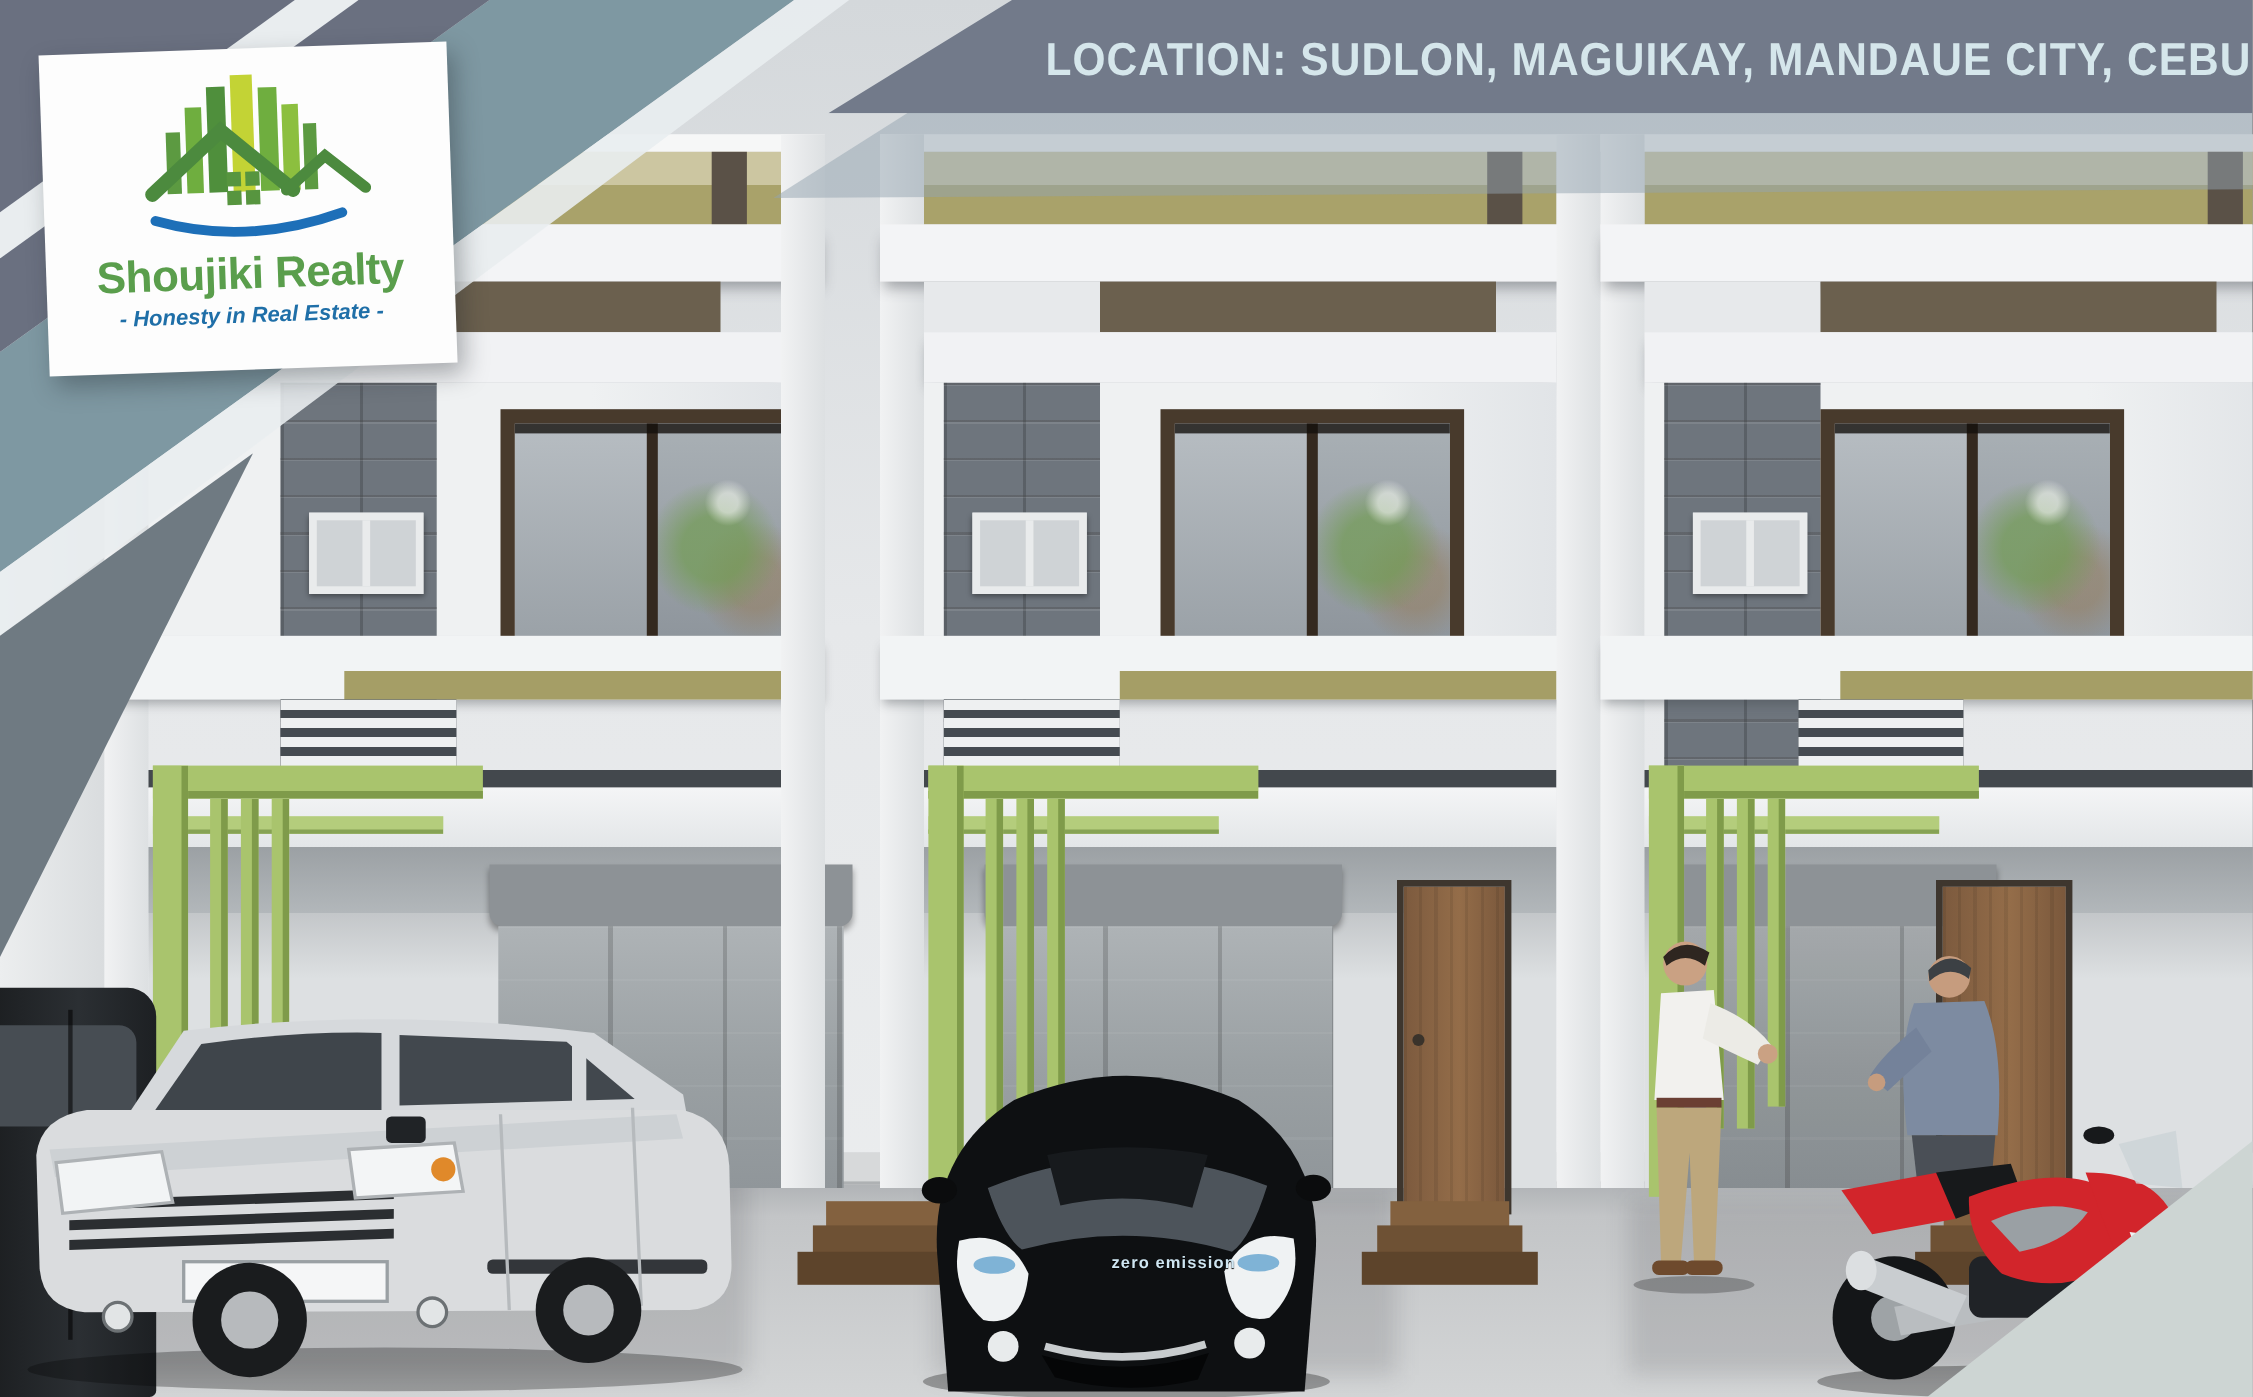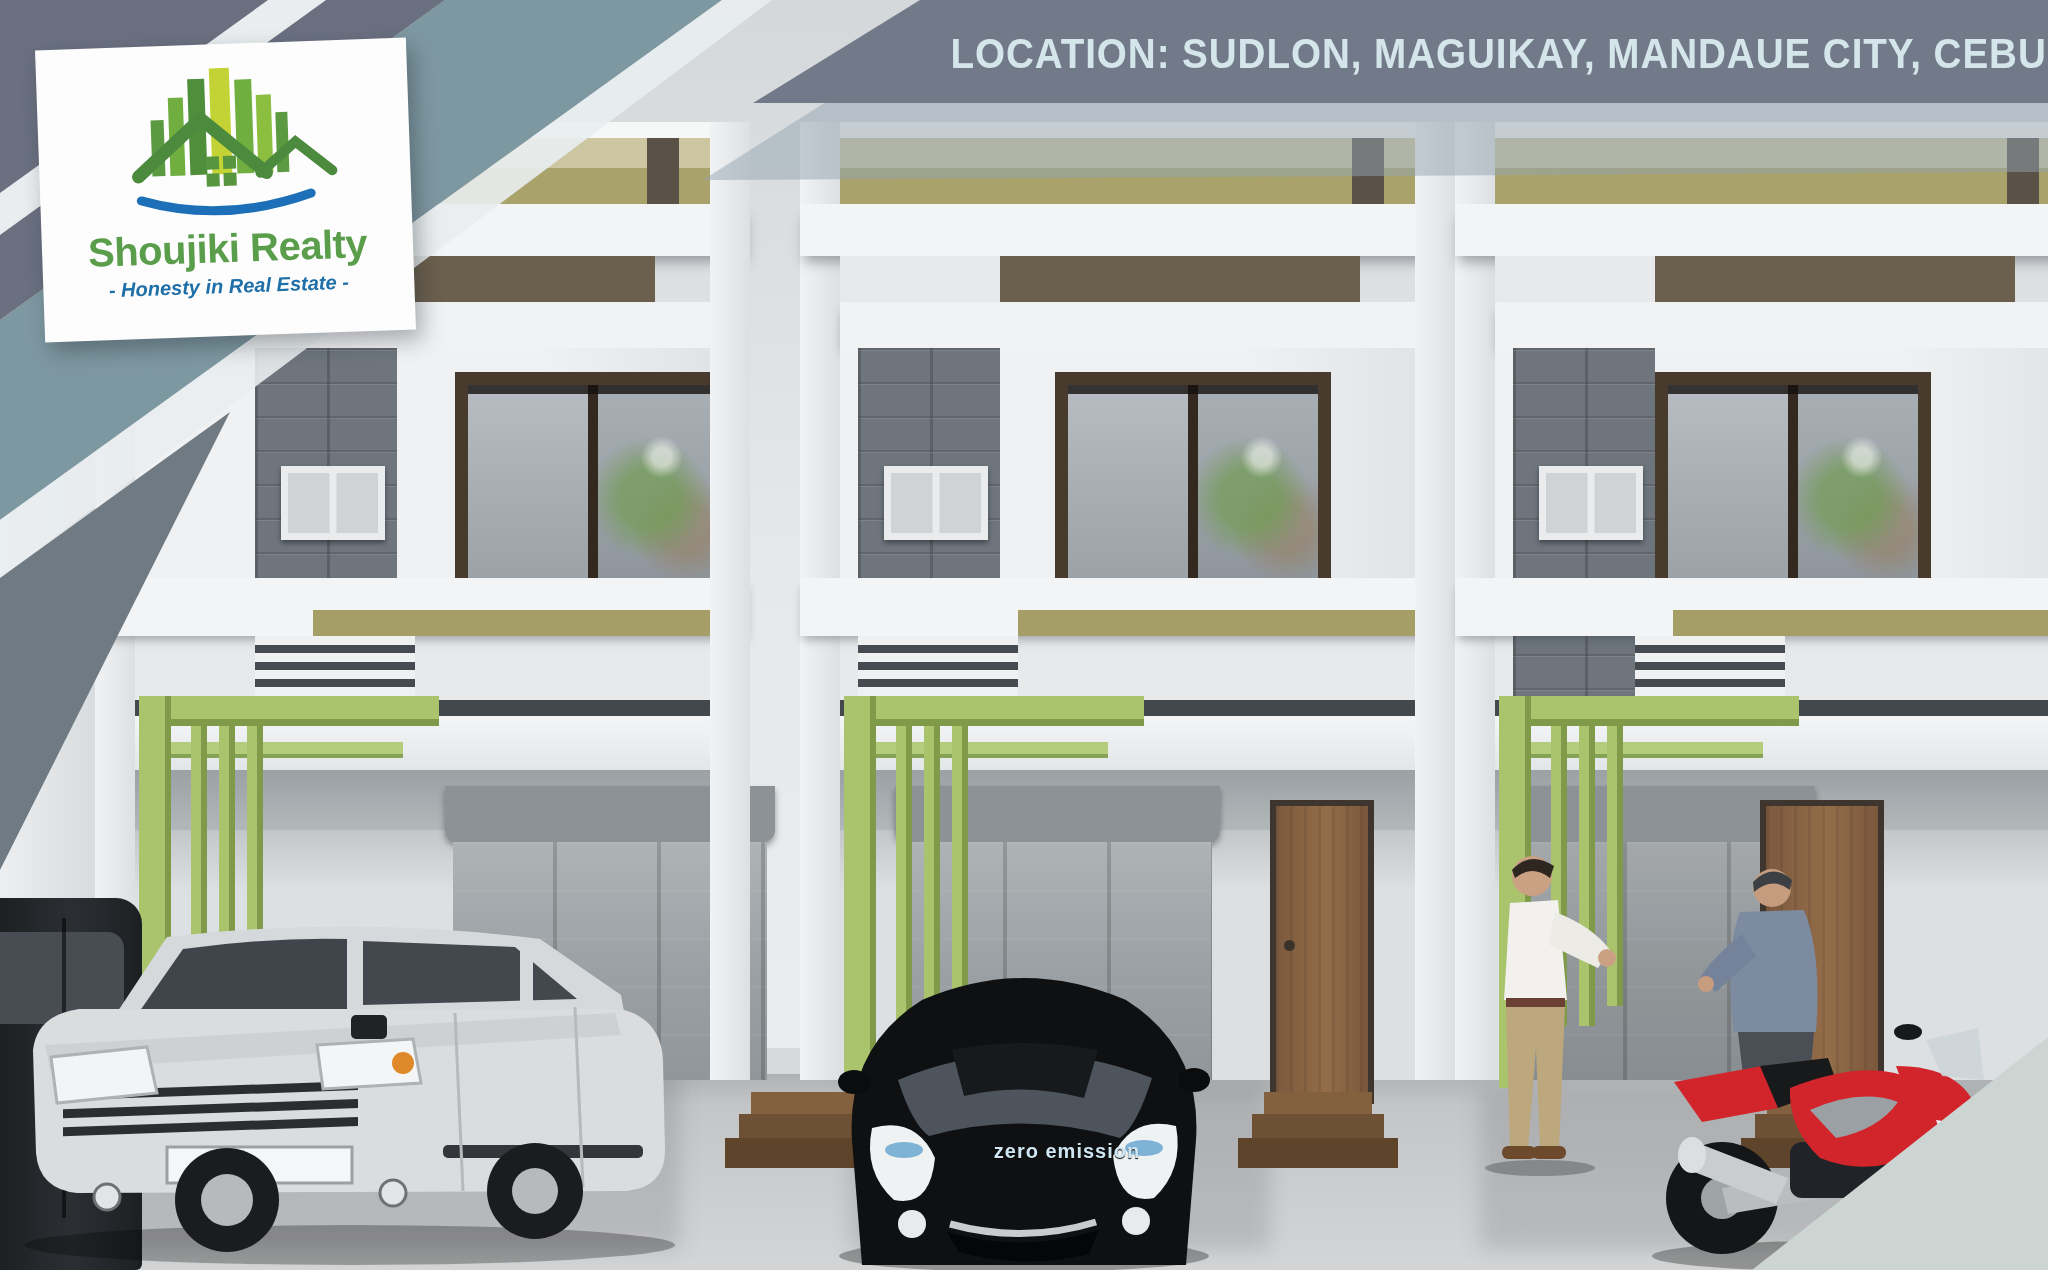--- a/index.html
+++ b/index.html
@@ -101,21 +101,21 @@
   .left-sliver{position:absolute;left:0;top:120px;width:95px;height:960px;
     background:linear-gradient(90deg,#eceeef,#d9dcde);}
 
   
   .veh{position:absolute;}
   .darkcar{position:absolute;left:-34px;top:898px;width:176px;height:372px;
     background:linear-gradient(90deg,#17191b,#2b2f33 60%,#1d2023);border-radius:18px 26px 6px 6px;}
   .darkcar .win{position:absolute;left:18px;top:34px;width:140px;height:92px;background:#474d53;border-radius:10px 16px 4px 4px;}
   .darkcar .seam{position:absolute;left:96px;top:20px;width:4px;height:300px;background:rgba(0,0,0,.55);}
   .ev-badge{position:absolute;left:972px;top:1140px;width:190px;text-align:center;
-    font-size:20px;font-weight:bold;color:#cfe6f2;letter-spacing:1px;text-shadow:0 1px 1px #000;}
+    font-size:15px;font-weight:bold;color:#cfe6f2;letter-spacing:1px;text-shadow:0 1px 1px #000;}
 
   
   .ov{position:absolute;left:0;top:0;width:2048px;height:1270px;pointer-events:none;}
   .teal-band{position:absolute;left:0;top:0;width:2048px;height:1270px;background:#7e98a2;
     clip-path:polygon(0 320px,445px 0,722px 0,0 520px);}
   .dark-corner{position:absolute;left:0;top:0;width:2048px;height:1270px;background:#6a7080;
     clip-path:polygon(0 0,445px 0,0 320px);}
   .white-stripe1{position:absolute;left:0;top:0;width:2048px;height:1270px;background:#e9edef;
     clip-path:polygon(268px 0,326px 0,0 235px,0 193px);}
   .white-stripe2{position:absolute;left:0;top:0;width:2048px;height:1270px;background:#e9edef;

